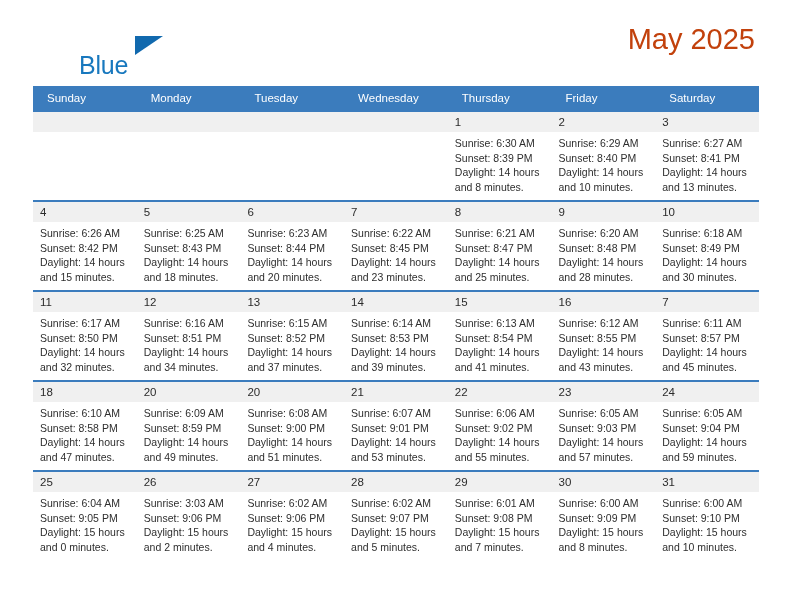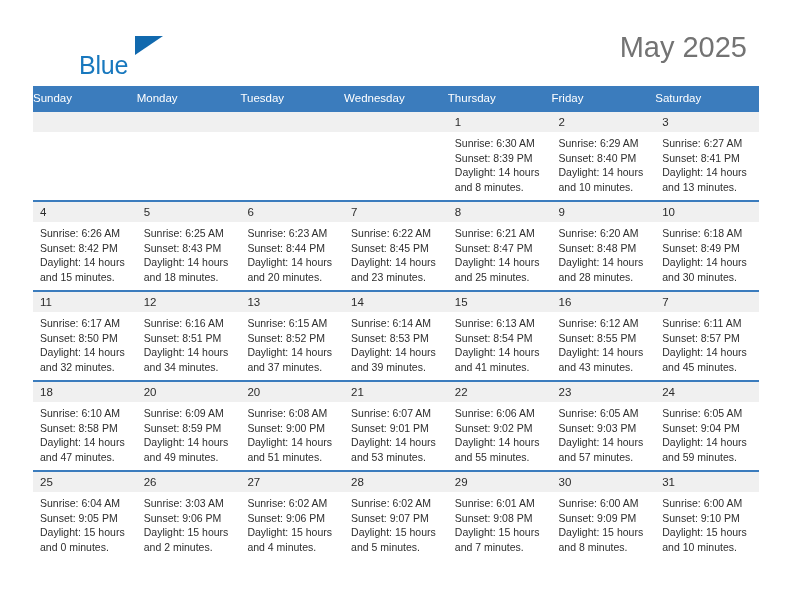--- a/index.html
+++ b/index.html
@@ -60,45 +60,45 @@
     height: 0;
     border-left: 28px solid #1169ae;
     border-bottom: 19px solid transparent;
   }
   .title-block {
     text-align: right;
     padding-right: 4px;
   }
   .cal-title {
     font-size: 29px;
-    color: #737373;
+    color: #c2410c;
     line-height: 34px;
     font-weight: normal;
-    margin: 8px;
+    margin: 0;
   }
   .cal-location {
     font-size: 15px;
     color: #2b2b2b;
     line-height: 22px;
     margin: 4px 0 0 0;
   }
 
   
   .calendar {
     width: 726px;
     border-collapse: collapse;
     table-layout: fixed;
   }
   .calendar th {
     background: #3b7cbd;
     color: #ffffff;
     font-size: 11.5px;
     font-weight: normal;
     text-align: left;
-    padding: 6px 0 6px 0;
+    padding: 6px 0 6px 14px;
     height: 19px;
     box-sizing: border-box;
   }
   .week-row > td {
     padding: 0;
     vertical-align: top;
     border-top: 2px solid #3b7cbd;
   }
   .header-row th {
     border: none;

